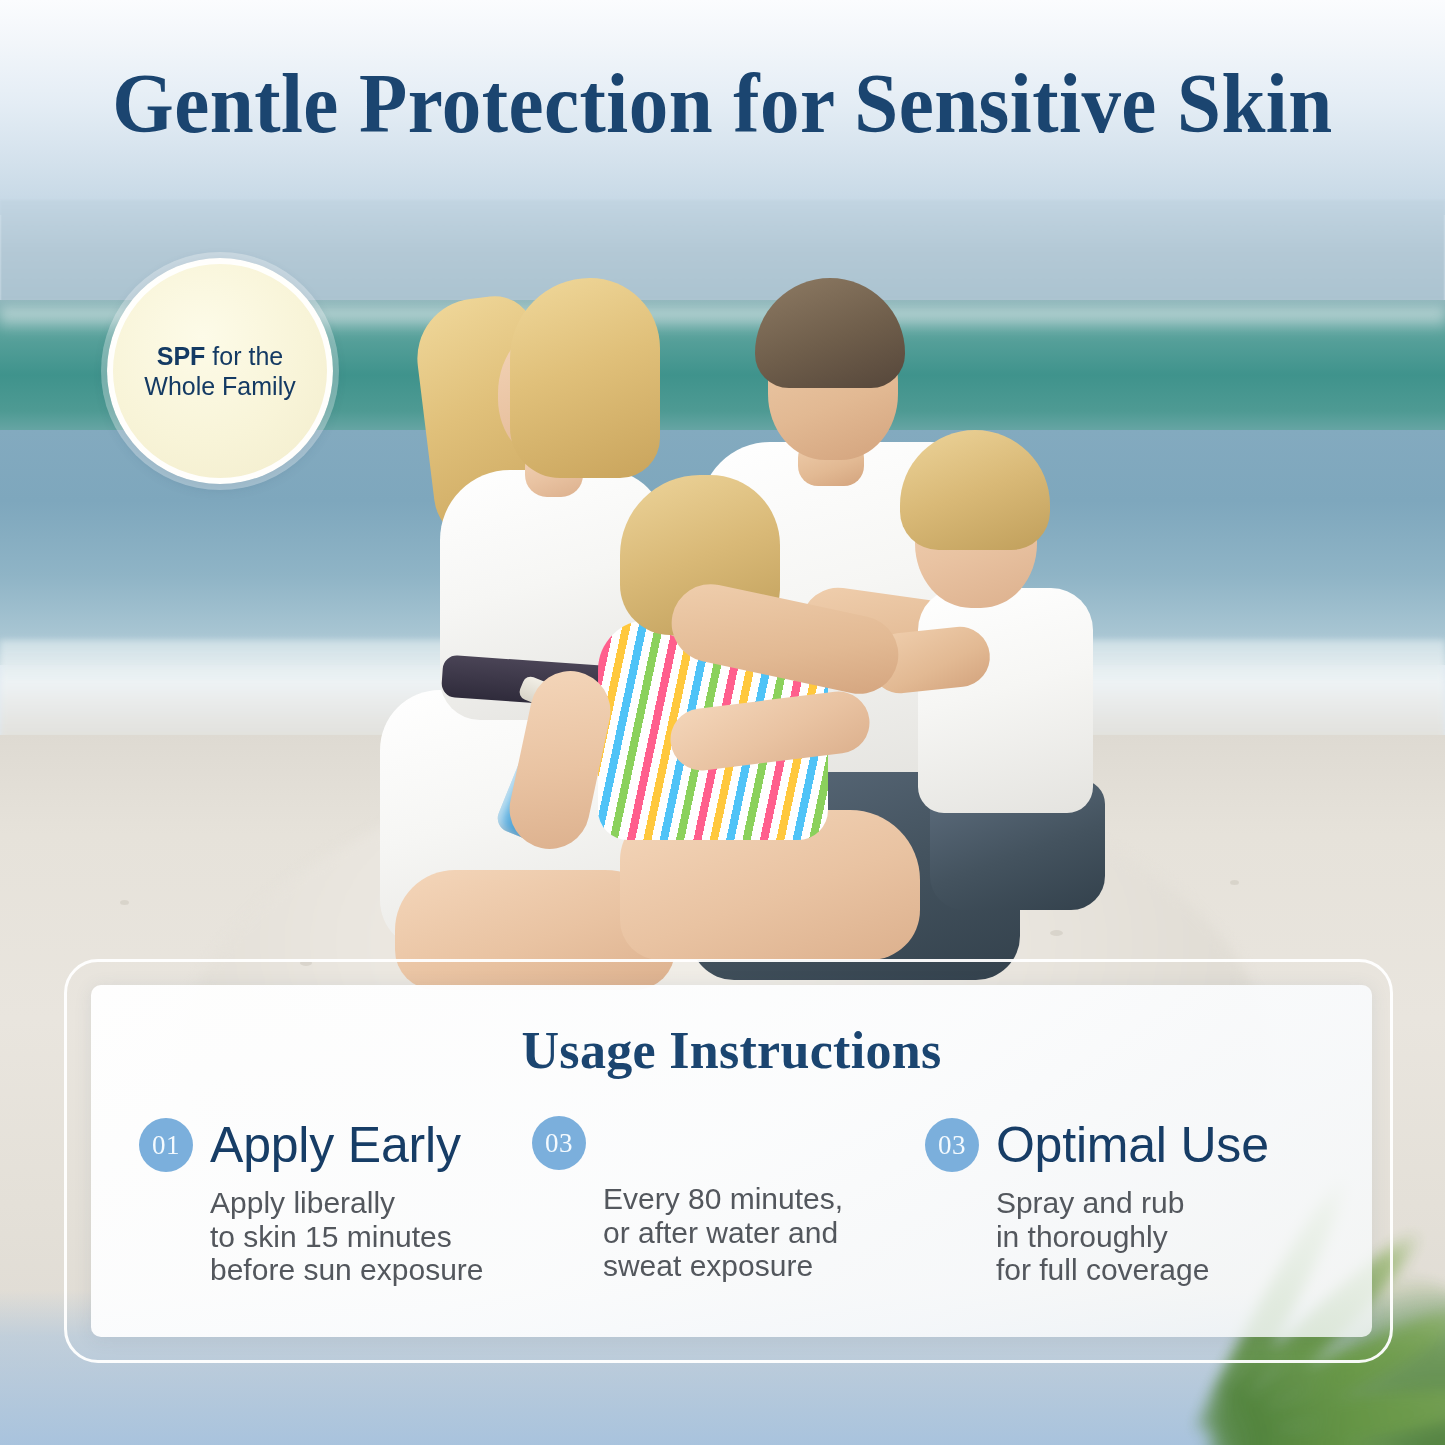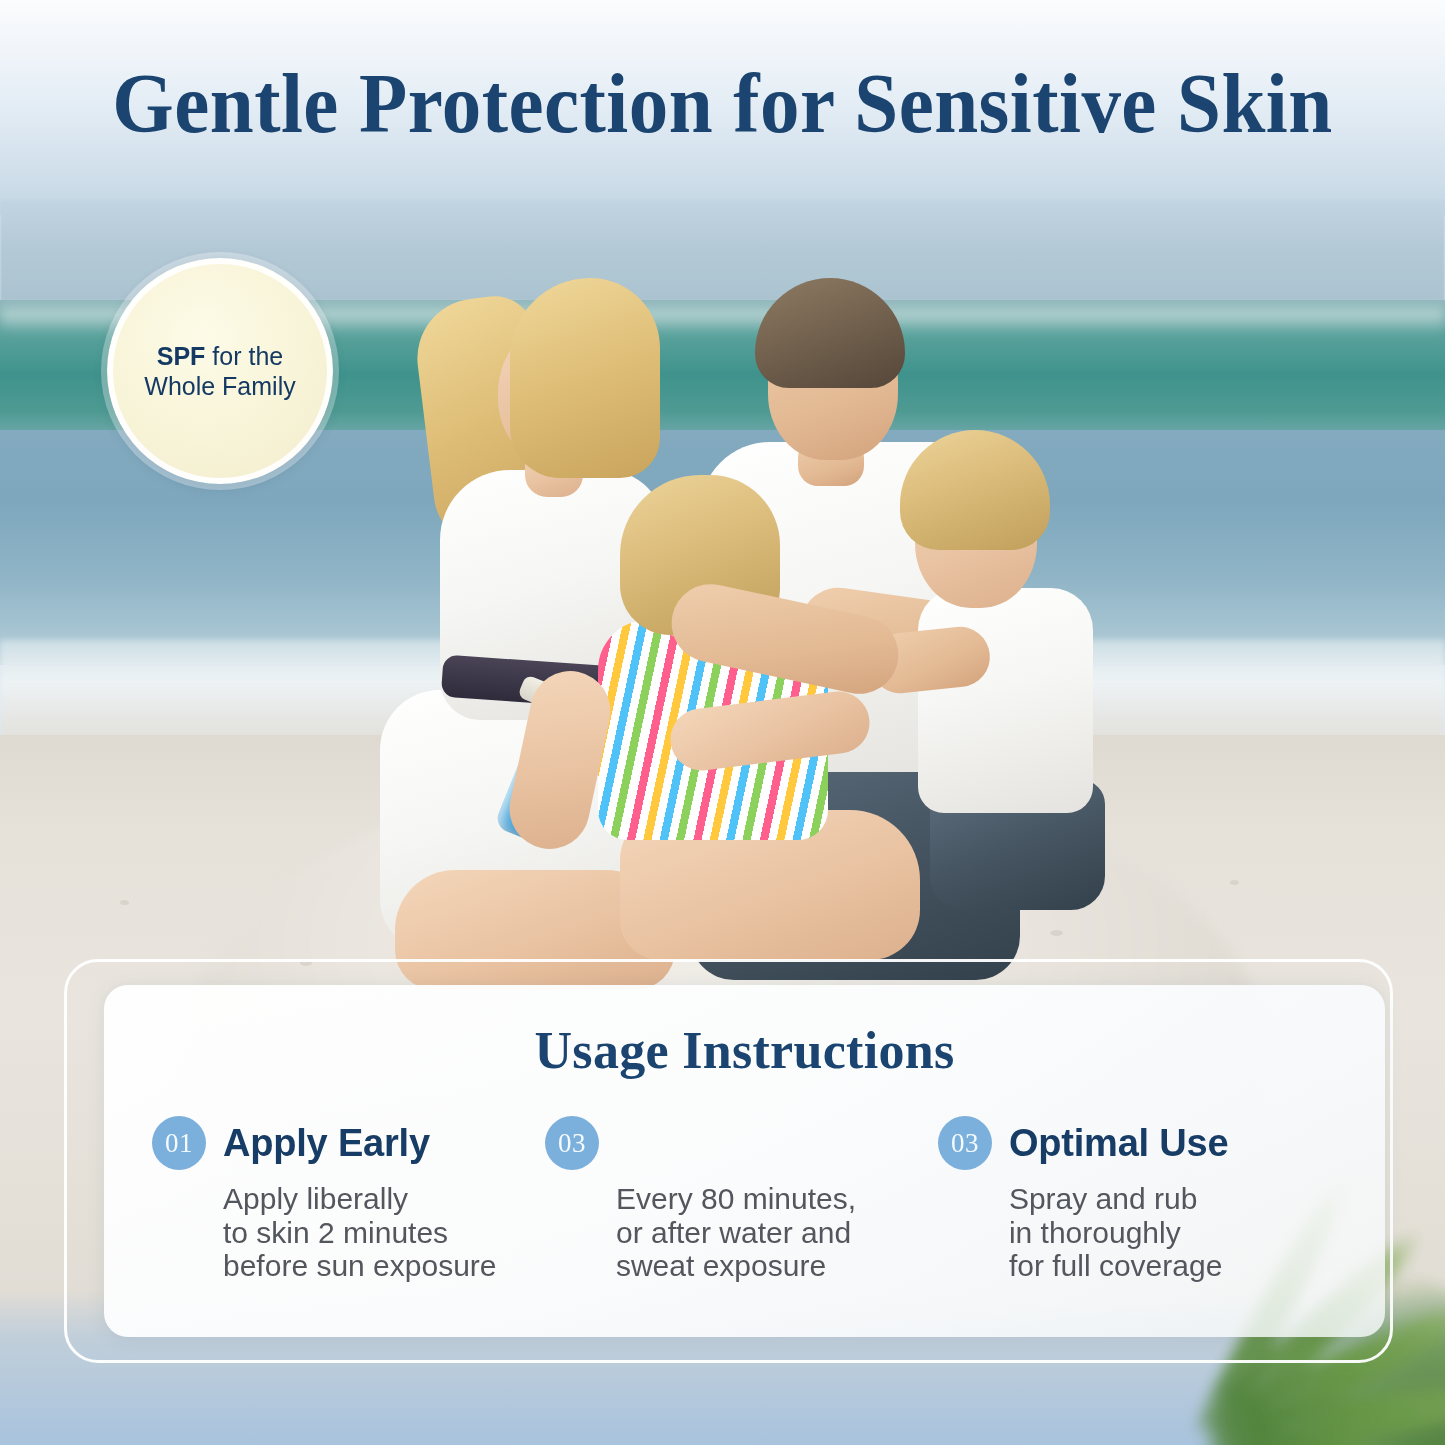--- a/index.html
+++ b/index.html
@@ -219,23 +219,23 @@
 
   
   .panel-frame {
     position:absolute; left:64px; top:959px;
     width:1329px; height:404px;
     border:3px solid rgba(255,255,255,.95);
     border-radius:34px;
     pointer-events:none;
   }
   .panel-card {
-    position:absolute; left:104px; top:985px;
+    position:absolute; left:91px; top:985px;
     width:1281px; height:352px;
-    border-radius:24px;
+    border-radius:10px;
     background:linear-gradient(150deg,
       rgba(255,255,255,.96) 0%, rgba(252,253,254,.95) 48%,
       rgba(248,250,252,.92) 74%, rgba(246,249,250,.80) 100%);
     box-shadow:0 2px 18px rgba(60,90,120,.10);
     overflow:hidden;
   }
 
   .card-title {
     margin-top:36px;
     text-align:center;
@@ -257,22 +257,22 @@
     flex:none;
     width:54px; height:54px; border-radius:50%;
     background:#7bafdc;
     color:#f4fafe;
     font-family:"Liberation Serif", "DejaVu Serif", serif;
     font-size:27px; font-weight:400;
     display:flex; align-items:center; justify-content:center;
     letter-spacing:.5px;
   }
   .step-title {
-    font-size:38px;
-    font-weight:700;
+    font-size:50px;
+    font-weight:400;
     color:#173d66;
     letter-spacing:-.2px;
     white-space:nowrap;
   }
   .step-body {
     margin-top:12px;
     margin-left:71px;
     font-size:30px;
     line-height:1.12;
     color:#53575d;
@@ -369,21 +369,21 @@
     <div class="card-title">Usage Instructions</div>
 
     <div class="steps">
 
       <div class="step">
         <div class="step-head">
           <div class="step-num">01</div>
           <div class="step-title">Apply Early</div>
         </div>
         <div class="step-body">Apply liberally
-to skin 2 minutes
+to skin 15 minutes
 before sun exposure</div>
       </div>
 
       <div class="step">
         <div class="step-head">
           <div class="step-num">03</div>
         </div>
         <div class="step-body">Every 80 minutes,
 or after water and
 sweat exposure</div>

